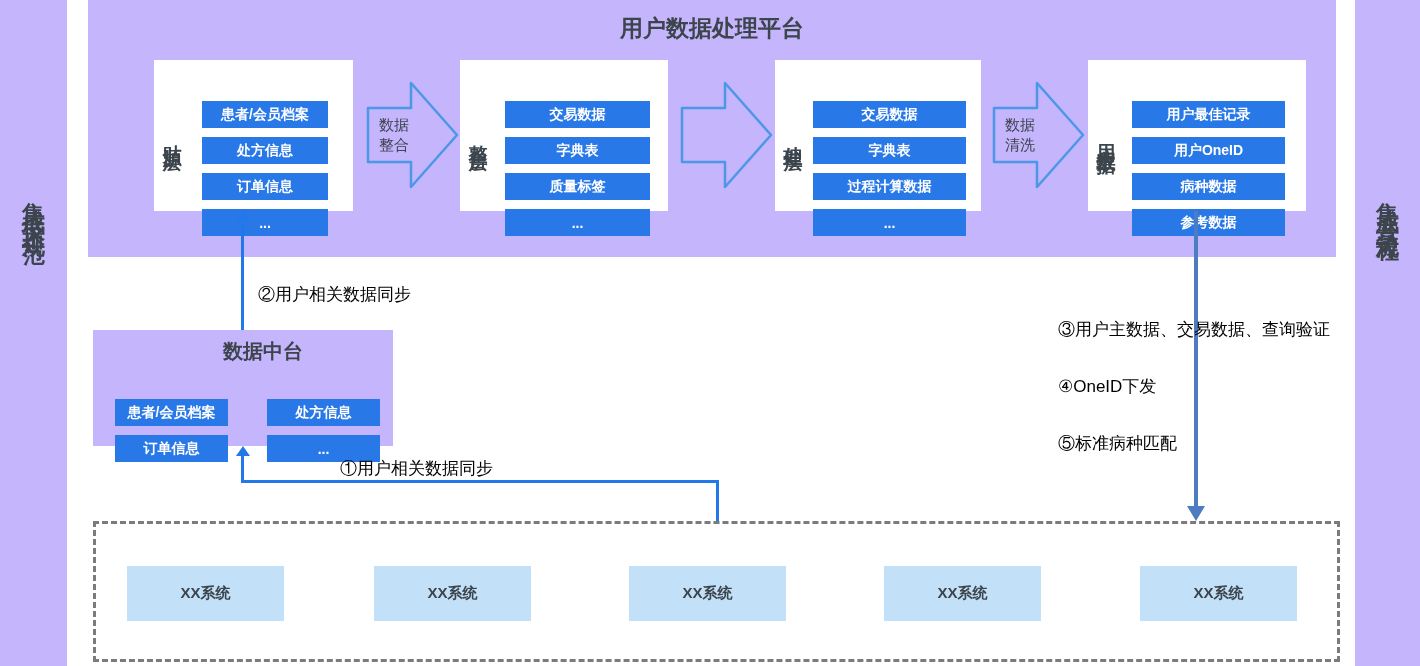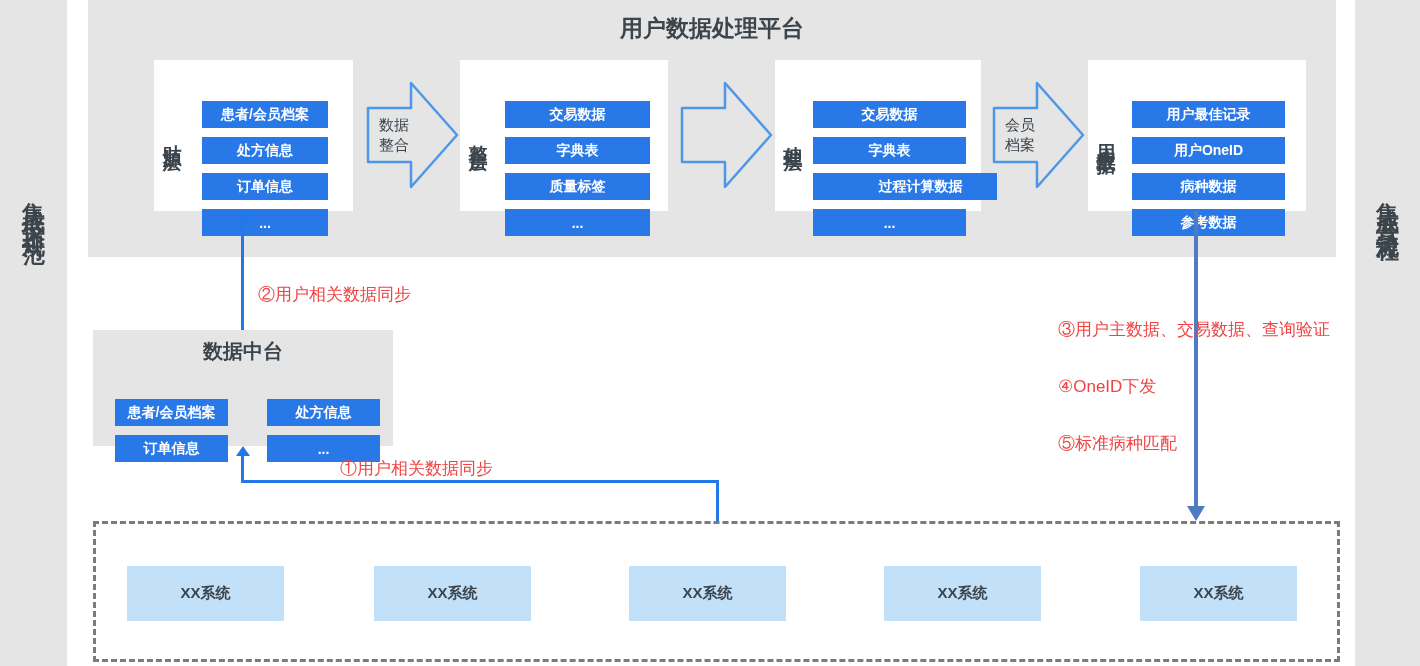--- a/index.html
+++ b/index.html
@@ -1,20 +1,20 @@
 <!DOCTYPE html>
 <html><head>
 <meta charset="utf-8">
 <style>
   html,body{margin:0;padding:0;background:#ffffff;}
   .canvas{
     position:relative;width:1420px;height:666px;overflow:hidden;
     font-family:"Liberation Sans", sans-serif;background:#ffffff;
   }
-  .lightblue{background:#e5e5e5;}
+  .lightblue{background:#c4b5fd;}
   .rail{position:absolute;top:0;height:666px;}
   .rail-label{
     position:absolute;top:183px;left:50%;transform:translateX(-50%);
     writing-mode:vertical-lr;text-orientation:upright;
     font-size:23px;font-weight:700;color:#3c444c;letter-spacing:8px;line-height:1;
   }
   .panel{position:absolute;left:88px;top:0;width:1248px;height:257px;}
   .panel-title{
     position:absolute;left:0;top:13px;width:100%;text-align:center;
     font-size:23px;font-weight:700;color:#3c444c;
@@ -45,26 +45,26 @@
     position:absolute;width:0;height:0;
     border-left:7px solid transparent;border-right:7px solid transparent;
     border-bottom:10px solid #2278e8;
   }
   .tri-down-steel{
     position:absolute;width:0;height:0;
     border-left:9px solid transparent;border-right:9px solid transparent;
     border-top:15px solid #4d7cc3;
   }
   .note{
-    position:absolute;font-size:17px;color:#ef4444;white-space:nowrap;
+    position:absolute;font-size:17px;color:#000000;white-space:nowrap;
   }
   .dmp{position:absolute;left:93px;top:330px;width:300px;height:116px;}
   .dmp-title{
     position:absolute;left:0;top:8px;width:100%;text-align:center;
-    font-size:20px;font-weight:700;color:#3c444c;
+    font-size:20px;font-weight:700;color:#3c444c;padding-left:20px;
   }
   .dashed-box{
     position:absolute;left:93px;top:521px;width:1241px;height:135px;
     border:3px dashed #7b7b7b;background:#ffffff;
   }
   .sys-box{
     position:absolute;top:566px;width:157px;height:55px;background:#c2e1f8;
     display:flex;align-items:center;justify-content:center;
     font-size:15px;font-weight:700;color:#3c444c;
   }
@@ -112,30 +112,30 @@
     <div class="flow-arrow" style="left:592px;">
       <svg width="94" height="110" viewBox="0 0 94 110">
         <polygon points="2,28 45,28 45,3 91,55 45,107 45,82 2,82" fill="none" stroke="#4d97e8" stroke-width="2.5" stroke-linejoin="round"></polygon>
       </svg>
     </div>
 
     <div class="layer-box" style="left:687px;width:206px;">
       <div class="layer-label">处理层</div>
       <div class="item" style="left:38px;top:8px;width:153px;">交易数据</div>
       <div class="item" style="left:38px;top:44px;width:153px;">字典表</div>
-      <div class="item" style="left:38px;top:80px;width:153px;padding-left:31px;">过程计算数据</div>
+      <div class="item" style="left:38px;top:80px;width:153px;">过程计算数据</div>
       <div class="item" style="left:38px;top:116px;width:153px;">...</div>
     </div>
 
     <div class="flow-arrow" style="left:904px;">
       <svg width="94" height="110" viewBox="0 0 94 110">
         <polygon points="2,28 45,28 45,3 91,55 45,107 45,82 2,82" fill="none" stroke="#4d97e8" stroke-width="2.5" stroke-linejoin="round"></polygon>
       </svg>
       <div class="flow-arrow-label">
-          <span>会员档案</span>
+          <span>数据清洗</span>
         </div>
     </div>
 
     <div class="layer-box" style="left:1000px;width:218px;">
       <div class="layer-label" style="letter-spacing:3px;">用户主数据</div>
       <div class="item" style="left:44px;top:44px;width:153px;">用户OneID</div>
       <div class="item" style="left:44px;top:8px;width:153px;">用户最佳记录</div>
       <div class="item" style="left:44px;top:80px;width:153px;">病种数据</div>
       <div class="item" style="left:44px;top:116px;width:153px;">参考数据</div>
     </div>

